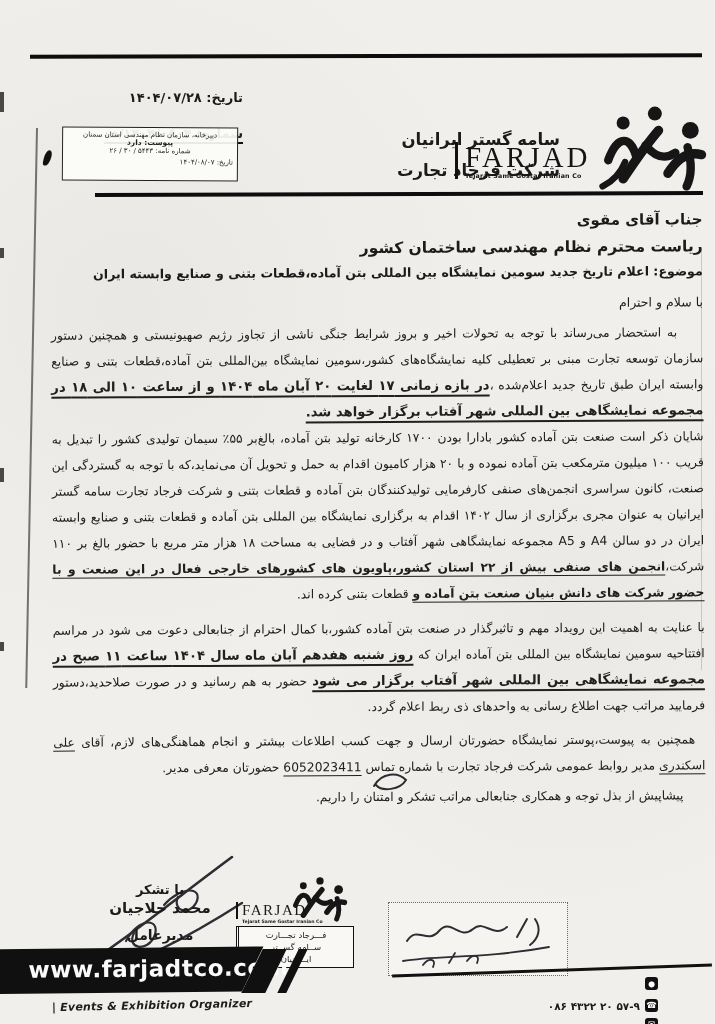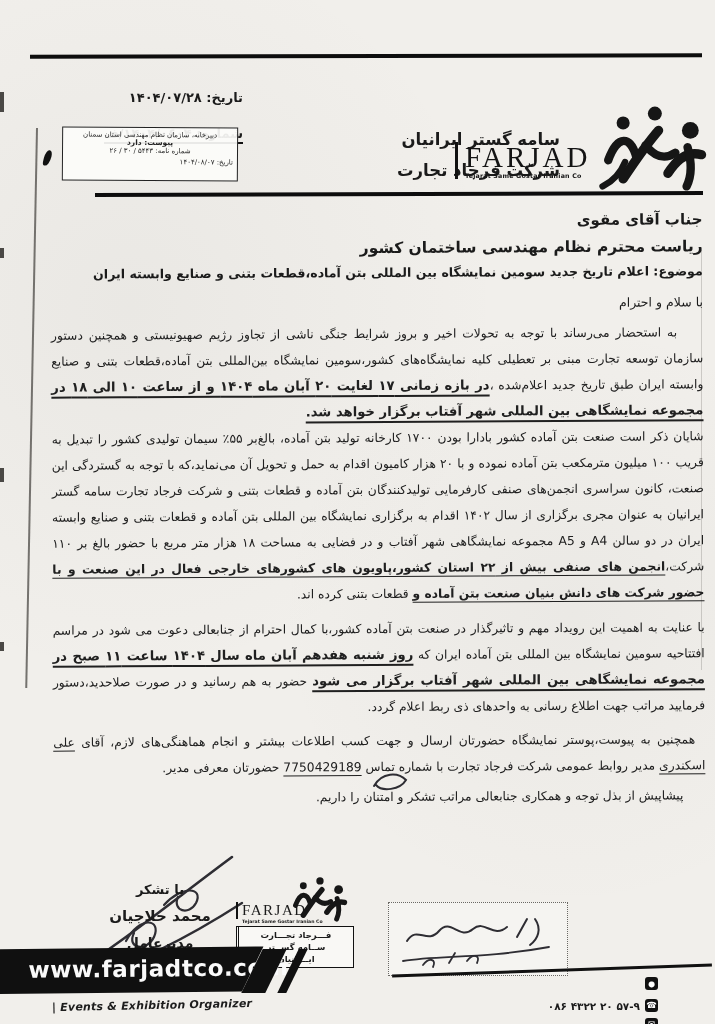--- a/index.html
+++ b/index.html
@@ -52,29 +52,29 @@
   p.p3 { margin-top:9px; }
   p.p4 { margin-top:8px; text-indent:10px; }
   p.closing { margin-top:4px; text-indent:22px; }
   .hl { font-weight:bold; font-size:13.2px; text-decoration:underline; text-decoration-thickness:1.6px; text-underline-offset:5px; }
   .ulseg { text-decoration:underline; text-decoration-thickness:1.3px; text-underline-offset:4px; font-weight:600; }
   .ulname { text-decoration:underline; text-underline-offset:4px; }
 
   
   .sig-scrawl { position:absolute; left:64px; top:845px; }
   .sig-block { position:absolute; left:96px; top:882px; width:128px; direction:rtl; text-align:center; font-weight:bold; }
-  .sig-thanks { font-size:13px; margin-bottom:10px; }
+  .sig-thanks { font-size:13px; margin-bottom:2px; }
   .sig-name { font-size:15px; margin-bottom:10px; }
   .sig-title { font-size:14px; }
 
   .stamp2 { position:absolute; left:236px; top:880px; width:118px; }
   .stamp2-figs { position:absolute; left:52px; top:-4px; }
   .stamp2-word { font-family:"Liberation Serif", serif; font-size:15px; letter-spacing:1.5px; border-left:2px solid #111; padding-left:4px; margin-top:22px; }
   .stamp2-sub { font-size:4.6px; font-weight:bold; padding-left:6px; }
-  .stamp2-fa { margin-top:2px; border:1.2px solid #111; border-left:3px double #111; direction:rtl; text-align:center; font-weight:bold; font-size:8.5px; line-height:12px; padding:2px 18px; background:rgba(252,252,250,.7); }
+  .stamp2-fa { margin-top:2px; border:1.2px solid #111; border-left:3px double #111; direction:rtl; text-align:center; font-weight:normal; font-size:8.5px; line-height:12px; padding:2px 18px; background:rgba(252,252,250,.7); }
 
   .handnote { position:absolute; left:388px; top:902px; width:180px; height:74px; border:1.6px dotted #6a6864; background:rgba(250,250,248,.5); }
   .ink-scrawl { position:absolute; left:370px; top:768px; }
 
   
   .banner { position:absolute; left:-30px; top:948px; width:282px; height:45px; background:#101010; transform:skewX(-26deg) rotate(-.6deg); }
   .banner-text { position:absolute; left:58px; top:8px; transform:skewX(26deg); color:#fafafa; font-size:23px; font-weight:bold; letter-spacing:.5px; }
   .stripe1 { position:absolute; left:252px; top:949px; width:24px; height:44px; background:#101010; transform:skewX(-26deg); }
   .stripe2 { position:absolute; left:288px; top:949px; width:9px; height:44px; background:#101010; transform:skewX(-26deg); }
   .tagline { position:absolute; left:52px; top:999px; font-size:11px; font-weight:bold; font-style:italic; color:#1d1d1d; transform:rotate(-1.2deg); letter-spacing:.2px; }
@@ -145,21 +145,21 @@
     <div class="addr2">ریاست محترم نظام مهندسی ساختمان کشور</div>
     <div class="subject">موضوع: اعلام تاریخ جدید سومین نمایشگاه بین المللی بتن آماده،قطعات بتنی و صنایع وابسته ایران</div>
     <div class="salutation">با سلام و احترام</div>
 
     <p class="bodyp p1"><span>به استحضار می‌رساند با توجه به تحولات اخیر و بروز شرایط جنگی ناشی از تجاوز رژیم صهیونیستی و همچنین دستور سازمان توسعه تجارت مبنی بر تعطیلی کلیه نمایشگاه‌های کشور،سومین نمایشگاه بین‌المللی بتن آماده،قطعات بتنی و صنایع وابسته ایران طبق تاریخ جدید اعلام‌شده ،</span><span class="hl">در بازه زمانی ۱۷ لغایت ۲۰ آبان ماه ۱۴۰۴ و از ساعت ۱۰ الی ۱۸ در مجموعه نمایشگاهی بین المللی شهر آفتاب برگزار خواهد شد.</span></p>
 
     <p class="bodyp p2"><span>شایان ذکر است صنعت بتن آماده کشور بادارا بودن ۱۷۰۰ کارخانه تولید بتن آماده، بالغ‌بر ۵۵٪ سیمان تولیدی کشور را تبدیل به قریب ۱۰۰ میلیون مترمکعب بتن آماده نموده و با ۲۰ هزار کامیون اقدام به حمل و تحویل آن می‌نماید،که با توجه به گستردگی این صنعت، کانون سراسری انجمن‌های صنفی کارفرمایی تولیدکنندگان بتن آماده و قطعات بتنی و شرکت فرجاد تجارت سامه گستر ایرانیان به عنوان مجری برگزاری از سال ۱۴۰۲ اقدام به برگزاری نمایشگاه بین المللی بتن آماده و قطعات بتنی و صنایع وابسته ایران در دو سالن A4 و A5 مجموعه نمایشگاهی شهر آفتاب و در فضایی به مساحت ۱۸ هزار متر مربع با حضور بالغ بر ۱۱۰ شرکت،</span><span class="ulseg">انجمن های صنفی بیش از ۲۲ استان کشور،پاویون های کشورهای خارجی فعال در این صنعت و با حضور شرکت های دانش بنیان صنعت بتن آماده و</span><span> قطعات بتنی کرده اند.</span></p>
 
     <p class="bodyp p3"><span>با عنایت به اهمیت این رویداد مهم و تاثیرگذار در صنعت بتن آماده کشور،با کمال احترام از جنابعالی دعوت می شود در مراسم افتتاحیه سومین نمایشگاه بین المللی بتن آماده ایران که </span><span class="hl">روز شنبه هفدهم آبان ماه سال ۱۴۰۴ ساعت ۱۱ صبح در مجموعه نمایشگاهی بین المللی شهر آفتاب برگزار می شود</span><span> حضور به هم رسانید و در صورت صلاحدید،دستور فرمایید مراتب جهت اطلاع رسانی به واحدهای ذی ربط اعلام گردد.</span></p>
 
-    <p class="bodyp p4"><span>همچنین به پیوست،پوستر نمایشگاه حضورتان ارسال و جهت کسب اطلاعات بیشتر و انجام هماهنگی‌های لازم، آقای </span><span class="ulname">علی اسکندری</span><span> مدیر روابط عمومی شرکت فرجاد تجارت با شماره تماس </span><span class="ulname">7750429189</span><span> حضورتان معرفی مدیر.</span></p>
+    <p class="bodyp p4"><span>همچنین به پیوست،پوستر نمایشگاه حضورتان ارسال و جهت کسب اطلاعات بیشتر و انجام هماهنگی‌های لازم، آقای </span><span class="ulname">علی اسکندری</span><span> مدیر روابط عمومی شرکت فرجاد تجارت با شماره تماس </span><span class="ulname">6052023411</span><span> حضورتان معرفی مدیر.</span></p>
 
     <p class="bodyp closing">پیشاپیش از بذل توجه و همکاری جنابعالی مراتب تشکر و امتنان را داریم.</p>
   </div>
 
   <svg class="ink-scrawl" width="44" height="26" viewBox="0 0 44 26">
     <path class="pen" style="stroke-width:2" d="M4 18 C 12 4, 28 4, 36 12 C 30 22, 12 24, 6 17"></path>
   </svg>
 
   <svg class="sig-scrawl" width="200" height="140" viewBox="0 0 200 140">
     <path class="pen" style="stroke-width:2.6" d="M6 130 C 55 100, 110 55, 168 12"></path>

